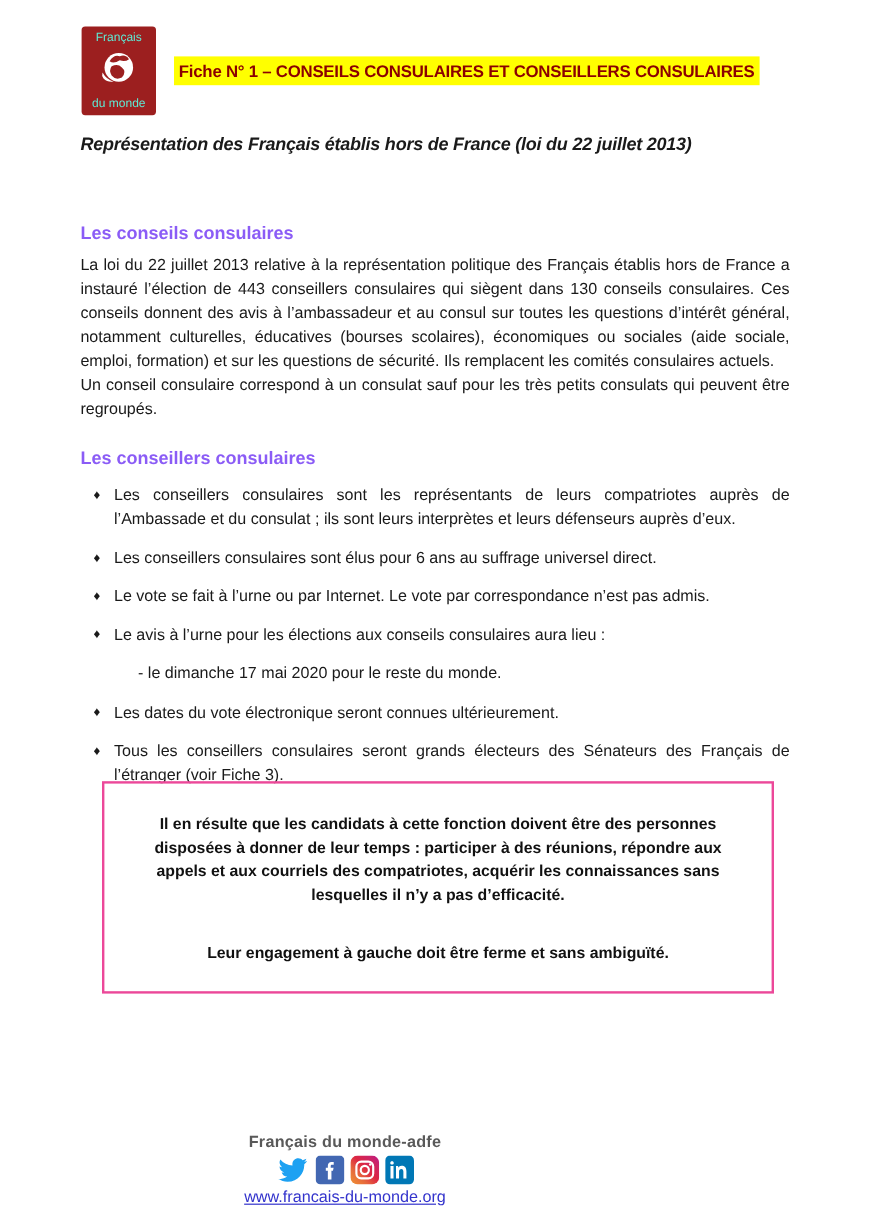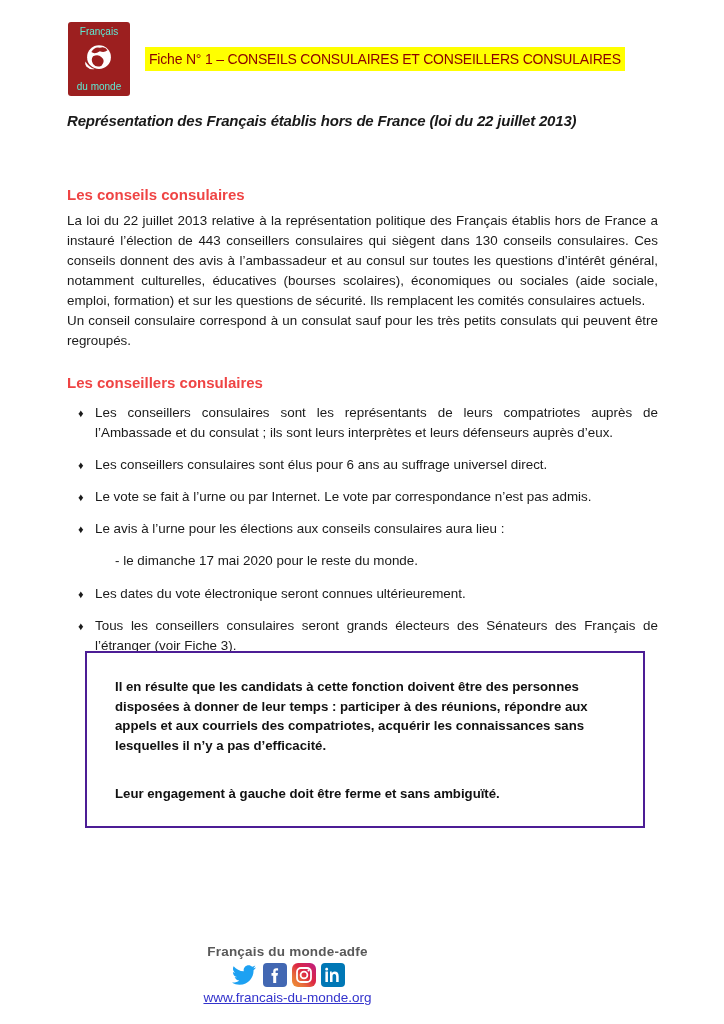--- a/index.html
+++ b/index.html
@@ -26,49 +26,49 @@
     display:flex;flex-direction:column;align-items:center;justify-content:space-between;
     padding:5px 2px 4px;box-sizing:border-box;color:#5eead4;
   }
   .logo-text{font-size:10px;line-height:10px;white-space:nowrap;}
 
   
   .header-text{position:absolute;left:145px;top:27px;width:545px;}
   .doc-title{font-size:16.5px;font-weight:bold;margin:0;letter-spacing:-0.2px;color:#111;}
   .fiche-banner{
     margin-top:20px;display:inline-block;background:var(--banner-bg);
-    color:var(--banner-text);font-weight:normal;font-size:14px;
+    color:var(--banner-text);font-weight:bold;font-size:14px;
     padding:4px 4px;letter-spacing:-0.2px;white-space:nowrap;
   }
   .subtitle{
     position:absolute;left:67px;top:112px;width:600px;
     font-size:15px;font-weight:bold;font-style:italic;letter-spacing:-0.2px;
   }
 
   
   .section{position:absolute;left:67px;width:591px;}
   .section-conseils{top:186px;}
   .section-conseillers{top:374px;}
-  .section h2{font-size:15px;font-weight:bold;margin:0 0 8px 0;color:#ef4444;}
+  .section h2{font-size:15px;font-weight:bold;margin:0 0 8px 0;color:#8b5cf6;}
   .section p.body{margin:0;font-size:13.4px;line-height:20px;text-align:justify;}
 
   .bullet-list{list-style:none;margin:12px 0 0 0;padding:0;}
   .bullet-list li{
     display:flex;margin-bottom:12px;font-size:13.4px;line-height:20px;
     padding-left:11px;
   }
   .bullet-marker{flex:0 0 17px;width:17px;font-size:11px;line-height:20px;}
   .bullet-text{flex:1;text-align:justify;}
   .sub-bullets{margin:0 0 12px 0;}
   .sub-bullets p{margin:0 0 13px 48px;font-size:13.4px;line-height:20px;}
 
   
   .callout-box{
     position:absolute;left:85px;top:651px;width:560px;box-sizing:border-box;
-    border:2px solid #4c1d95;padding:24px 28px 22px;text-align:left;
+    border:2px solid #ec4899;padding:24px 28px 22px;text-align:center;
     font-weight:bold;font-size:13.2px;line-height:19.5px;color:#111;
   }
   .callout-box p{margin:0;}
   .callout-box p + p{margin-top:29px;}
 
   
   .footer{position:absolute;left:0;top:944px;width:575px;text-align:center;}
   .brand{font-size:13.5px;font-weight:bold;color:var(--brand-gray);letter-spacing:0.2px;}
   .social-row{
     margin-top:3px;display:flex;justify-content:center;align-items:center;

